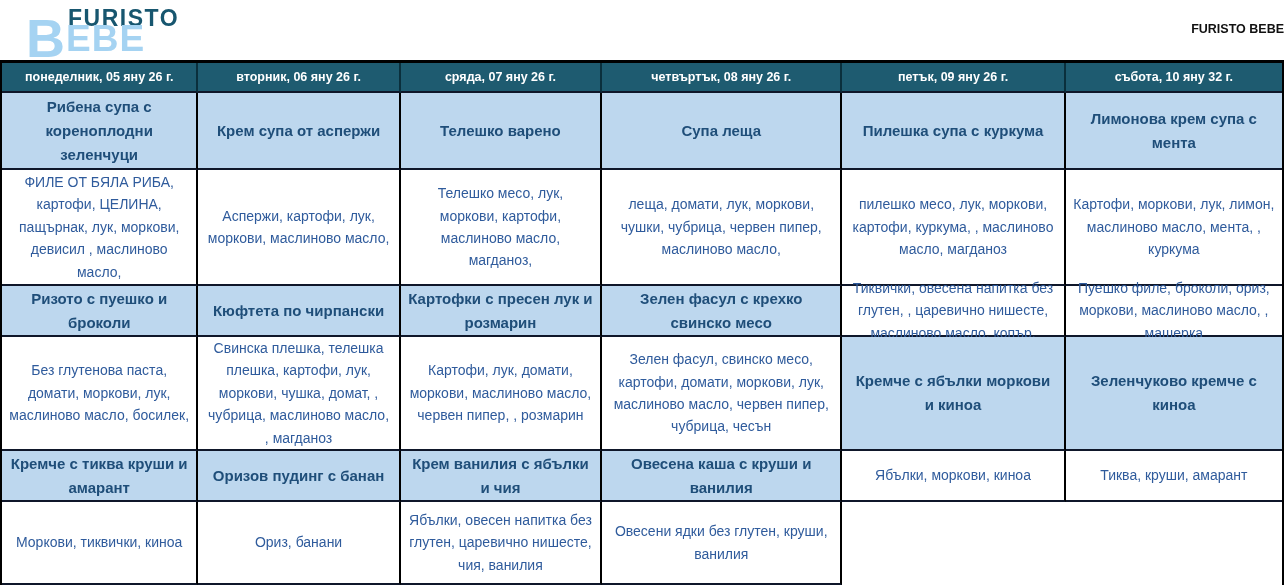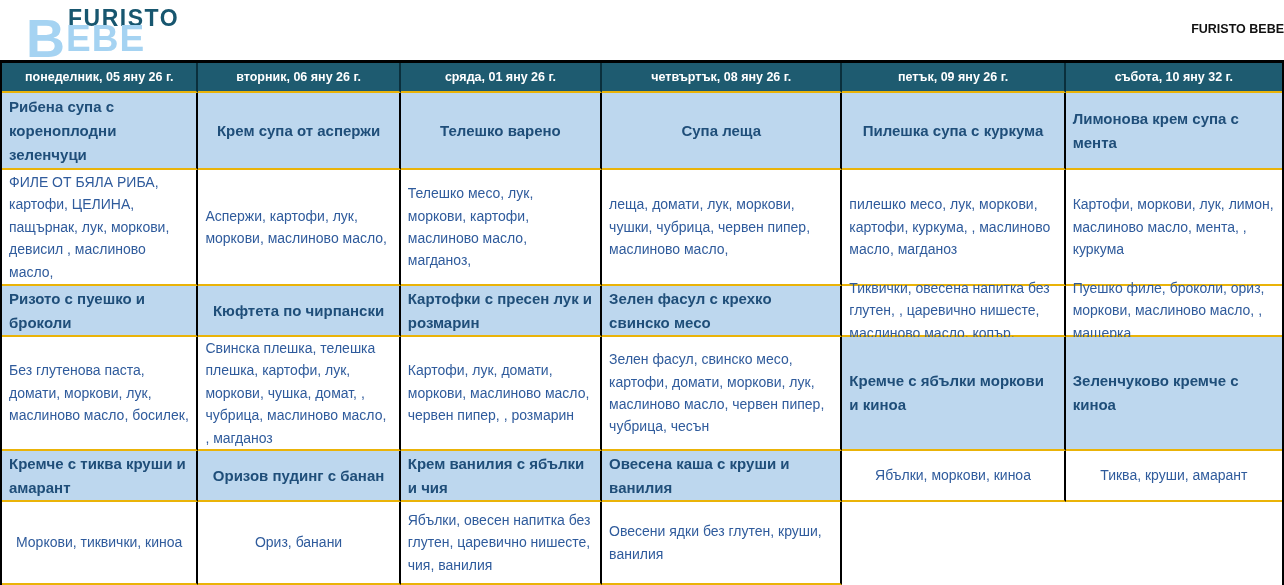--- a/index.html
+++ b/index.html
@@ -14,22 +14,22 @@
     font-size:37px;line-height:44px;letter-spacing:1px;}
   .logo-b{font-size:54px;vertical-align:-6px;}
   .page-title{position:absolute;left:0;right:0;top:22px;text-align:right;
     font-size:12.5px;font-weight:bold;color:#111;}
 
   
   .menu{display:grid;width:1284px;box-sizing:border-box;
     grid-template-columns:197fr 203fr 202fr 241fr 224fr 217fr;
     grid-template-rows:30px 77px 116px 51px 114px 51px 83px;
     border-top:3px solid #000;border-left:2px solid #000;border-right:2px solid #000;}
-  .cell{box-sizing:border-box;border-right:2px solid #000;border-bottom:2px solid #eab308;
-    display:flex;align-items:center;justify-content:center;text-align:left;
+  .cell{box-sizing:border-box;border-right:2px solid #000;border-bottom:2px solid #0f172a;
+    display:flex;align-items:center;justify-content:center;text-align:center;
     padding:14px 7px;}
   .cell:nth-child(6n){border-right:none;}
   .day{background:#1E5B70;color:#fff;font-weight:bold;font-size:12.5px;
     border-right-color:#0a2f3c;}
   .dish{background:#BDD7EE;color:#1F4E79;font-weight:bold;font-size:15px;line-height:1.6;}
   .ing{background:#fff;color:#2F5B9C;font-size:14px;line-height:1.6;}
 </style>
 </head>
 <body>
 
@@ -38,21 +38,21 @@
     <span class="logo-furisto">FURISTO</span>
     <span class="logo-bebe"><span class="logo-b">B</span><span>EBE</span></span>
   </div>
   <div class="page-title">FURISTO BEBE</div>
 </div>
 
 <div class="menu">
 
   <div class="cell day">понеделник, 05 яну 26 г.</div>
   <div class="cell day">вторник, 06 яну 26 г.</div>
-  <div class="cell day">сряда, 01 яну 26 г.</div>
+  <div class="cell day">сряда, 07 яну 26 г.</div>
   <div class="cell day">четвъртък, 08 яну 26 г.</div>
   <div class="cell day">петък, 09 яну 26 г.</div>
   <div class="cell day">събота, 10 яну 32 г.</div>
 
   <div class="cell dish">Рибена супа с кореноплодни зеленчуци</div>
   <div class="cell dish">Крем супа от аспержи</div>
   <div class="cell dish">Телешко варено</div>
   <div class="cell dish">Супа леща</div>
   <div class="cell dish">Пилешка супа с куркума</div>
   <div class="cell dish">Лимонова крем супа с мента</div>

